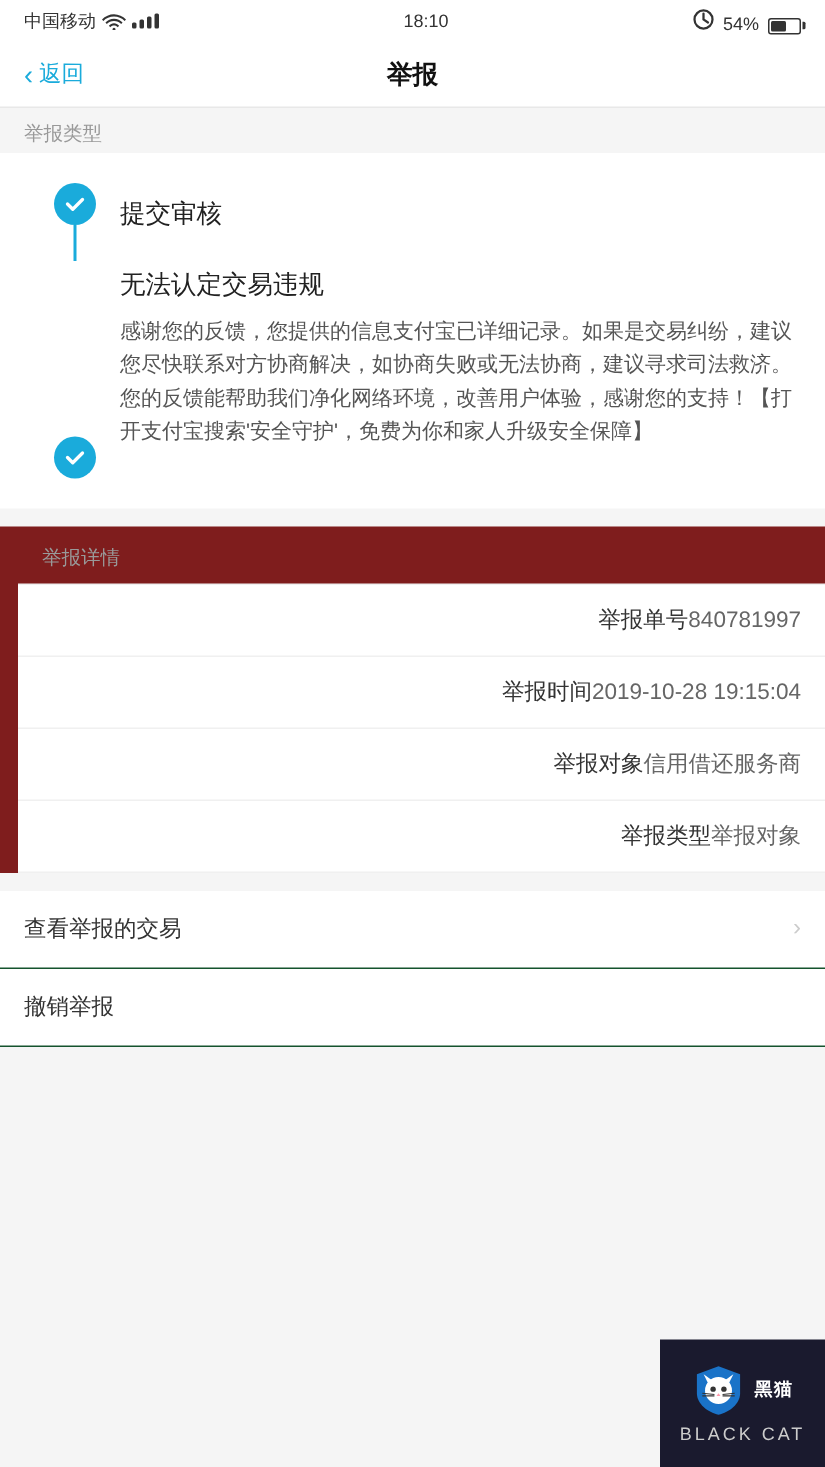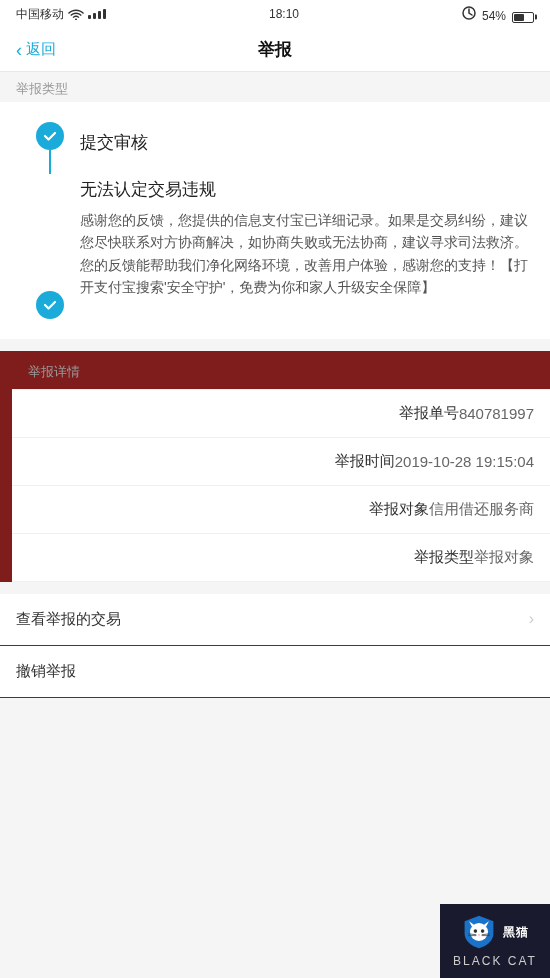--- a/index.html
+++ b/index.html
@@ -209,21 +209,21 @@
       color: #ccc;
       font-size: 16px;
     }
 
     
     .watermark {
       position: fixed;
       bottom: 0;
       right: 0;
       width: 110px;
-      height: 74px;
+      height: 85px;
       background: #1a1a2e;
       display: flex;
       flex-direction: column;
       align-items: center;
       justify-content: center;
       gap: 4px;
     }
     .watermark-logo {
       display: flex;
       align-items: center;

